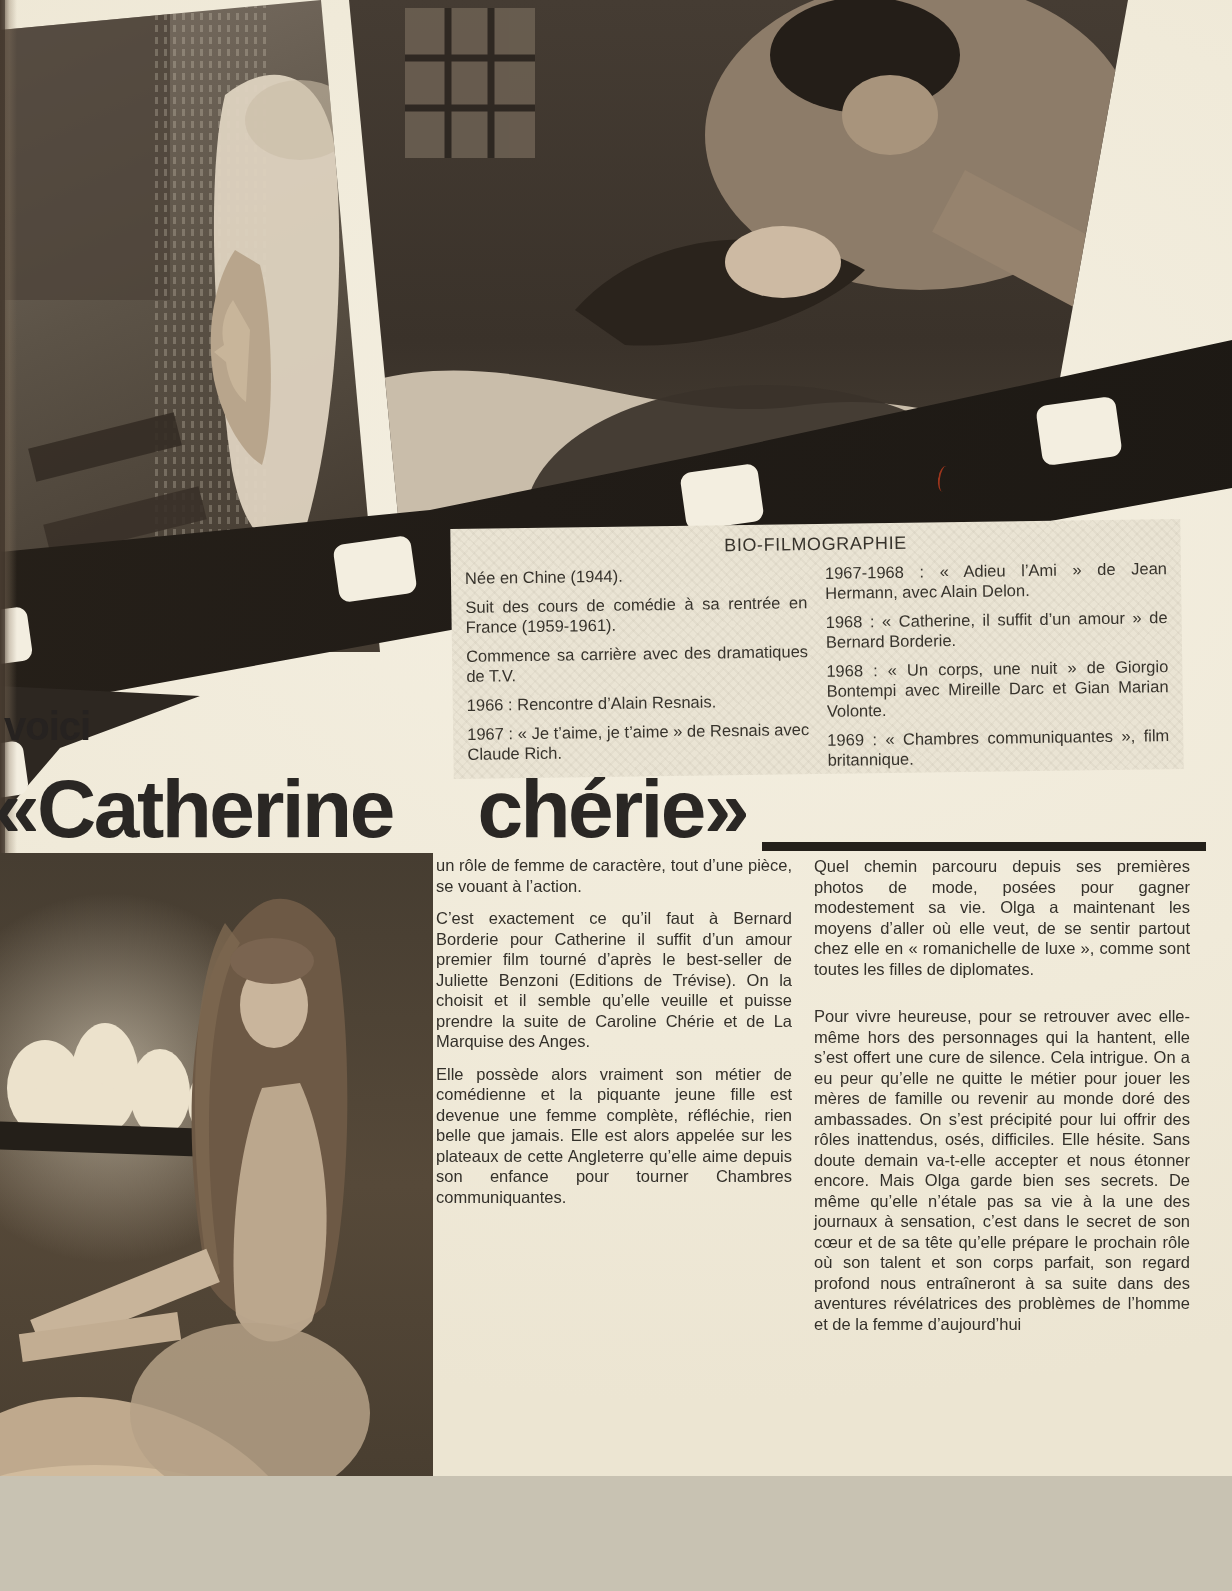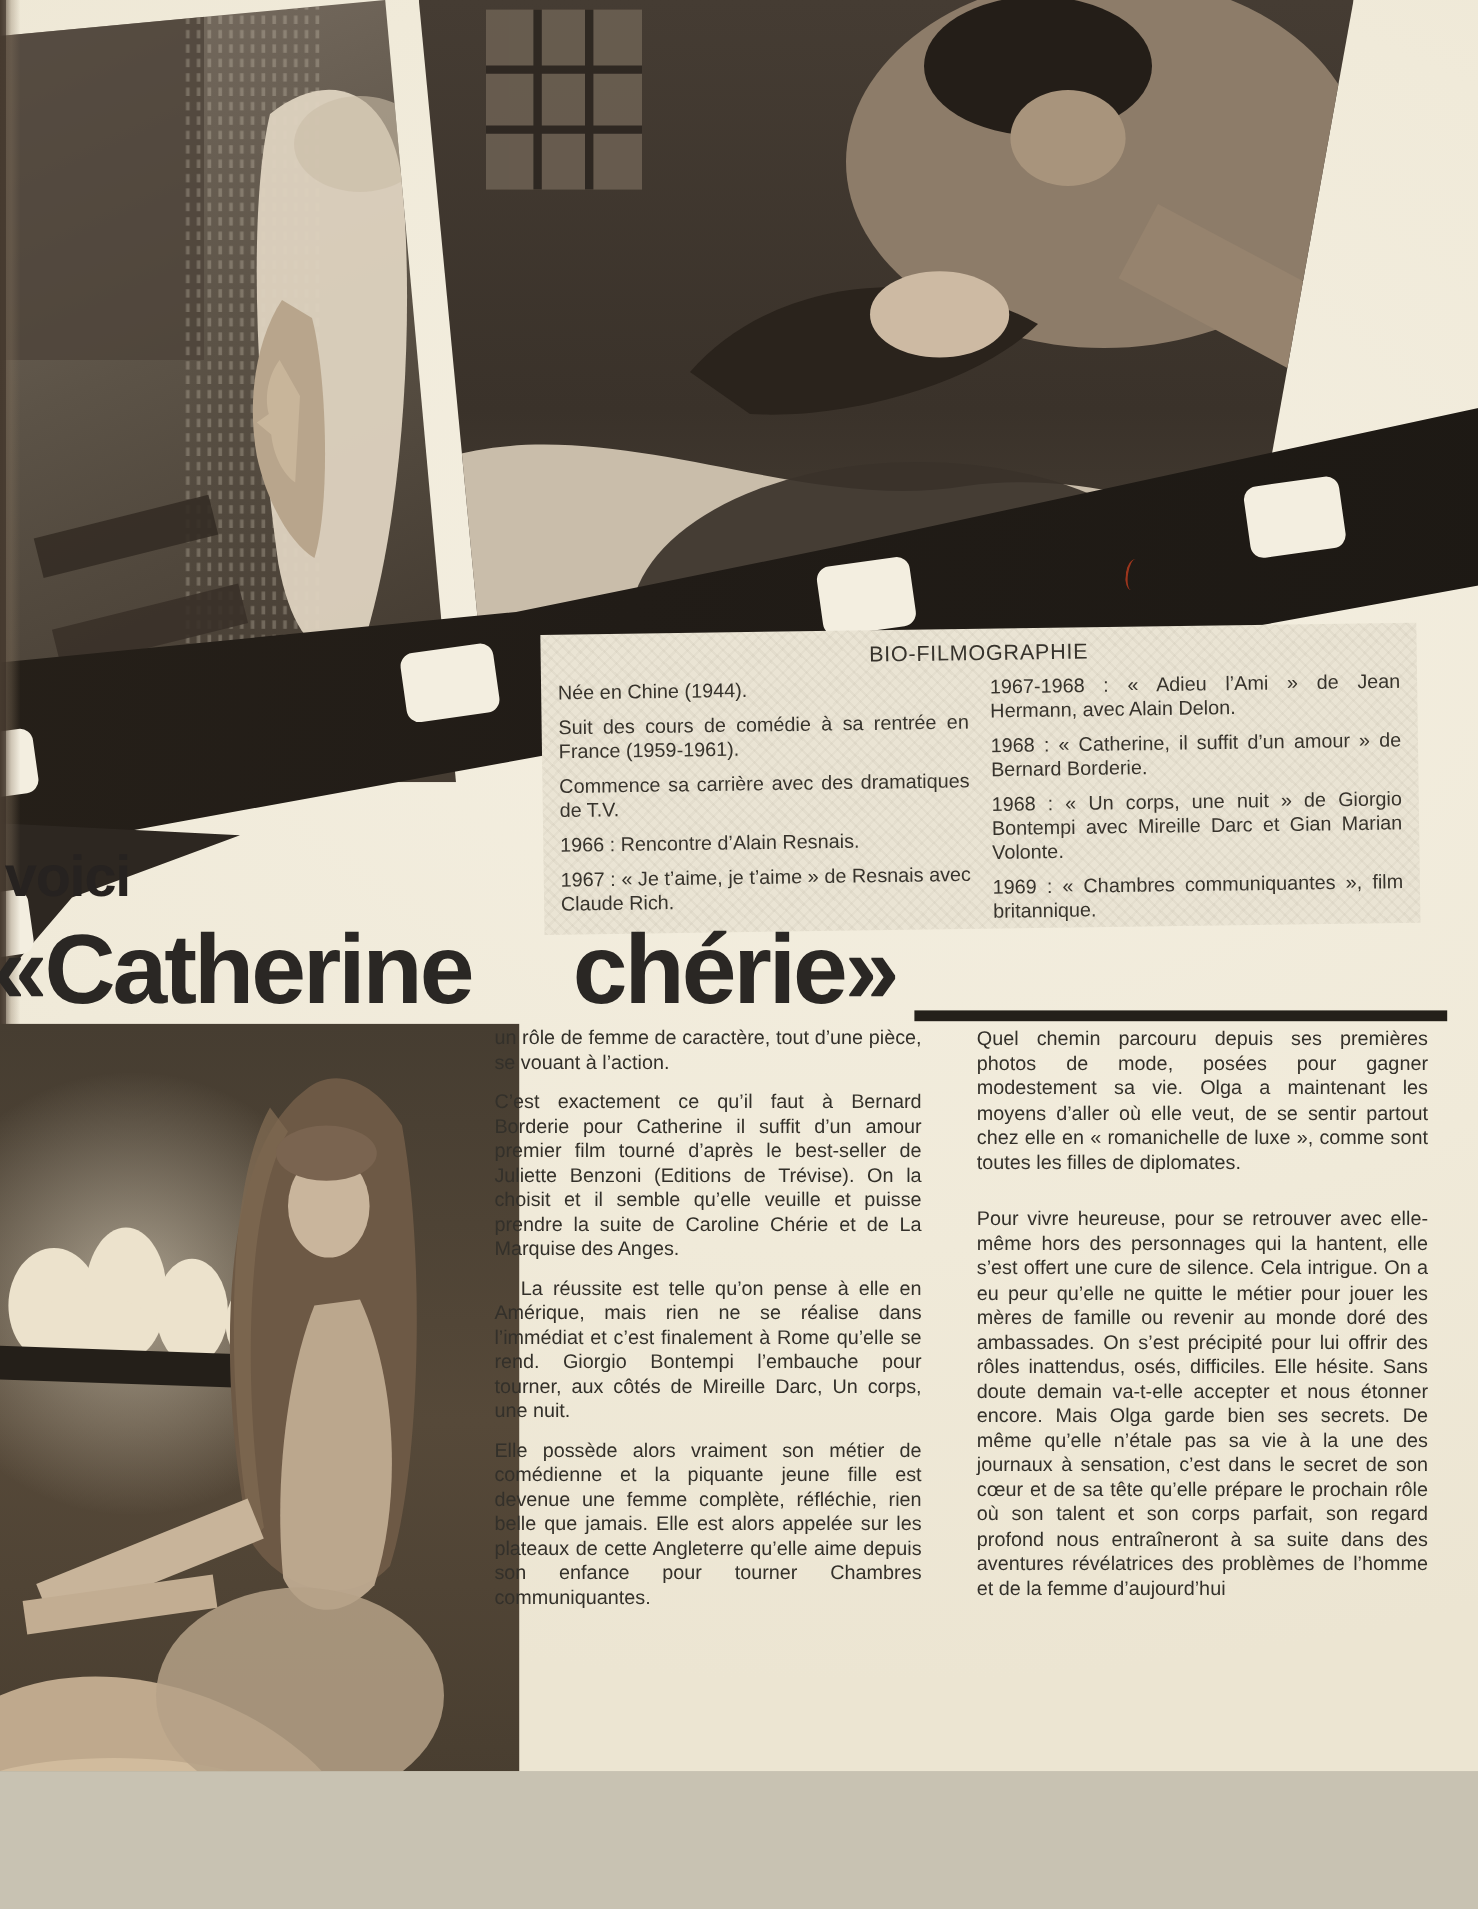--- a/index.html
+++ b/index.html
@@ -41,27 +41,27 @@
     padding:10px 14px 8px;transform:rotate(-0.8deg);
     background-color:#eae4d4;
     background-image:repeating-linear-gradient(45deg,rgba(90,80,60,.05) 0 2px,transparent 2px 7px),
                      repeating-linear-gradient(-45deg,rgba(90,80,60,.04) 0 2px,transparent 2px 7px);
     color:#37332c;}
   .bio-title{text-align:center;font-size:18px;letter-spacing:.6px;margin:0 0 8px;font-weight:normal;}
   .bio-cols{display:flex;gap:18px;}
   .bio-col{flex:1;font-size:16.5px;line-height:20px;text-align:justify;}
   .bio-item{margin:0 0 9px;}
   
-  .kicker{left:4px;top:704px;font-size:48px;font-weight:bold;letter-spacing:-1px;color:#262220;}
+  .kicker{left:4px;top:704px;font-size:40px;font-weight:bold;letter-spacing:-1px;color:#262220;}
   .headline{left:-6px;top:762px;font-size:82px;font-weight:bold;letter-spacing:-2.5px;
     word-spacing:22px;white-space:pre;color:#2a2724;}
   .hrule{left:762px;top:842px;width:444px;height:9px;background:#24201a;}
   
   .col{top:855px;font-size:16.5px;line-height:20.5px;text-align:justify;color:#33302a;}
-  .col-1{left:412px;width:356px;}
+  .col-1{left:436px;width:356px;}
   .col-2{left:814px;width:376px;top:856px;}
   .col p{margin:0 0 12px;}
   .col-2 p{margin:0 0 27px;}
   p.indent{text-indent:22px;}
   .b{font-weight:normal;}
   .bottom-rule{left:418px;top:1583px;width:798px;height:3px;background:#2a2622;opacity:.9;}
 </style>
 </head>
 <body>
 
@@ -188,21 +188,20 @@
       <path d="M300,230 C332,300 334,400 312,468 C282,500 250,492 236,462 C228,380 240,290 262,235 Z" fill="#c2ae94" opacity="0.92"></path>
       <rect x="30" y="430" width="190" height="36" fill="#c8b49a" transform="rotate(-22 125 448)"></rect>
       <rect x="20" y="470" width="160" height="28" fill="#c2ad92" transform="rotate(-8 100 484)"></rect>
       <ellipse cx="250" cy="560" rx="120" ry="90" fill="#b5a187" opacity="0.85"></ellipse>
     </svg>
   </div>
 
   <div class="abs col col-1">
     <p><span>un rôle de femme de caractère, tout d’une pièce, se vouant à l’action.</span></p>
     <p><span>C’est exactement ce qu’il faut à Bernard Borderie pour </span><span class="b">Catherine il suffit d’un amour</span><span> premier film tourné d’après le best-seller de Juliette Benzoni (Editions de Trévise). On la choisit et il semble qu’elle veuille et puisse prendre la suite de </span><span class="b">Caroline Chérie</span><span> et de </span><span class="b">La Marquise des Anges.</span></p>
-    <p class="indent"><span>La réussite est telle qu’on pense à elle en Amérique, mais rien ne se réalise dans l’immédiat et c’est finalement à Rome qu’elle se rend. Giorgio Bontempi l’embauche pour tourner, aux côtés de Mireille Darc, </span><span class="b">Un corps, une nuit.</span></p>
     <p><span>Elle possède alors vraiment son métier de comédienne et la piquante jeune fille est devenue une femme complète, réfléchie, rien belle que jamais. Elle est alors appelée sur les plateaux de cette Angleterre qu’elle aime depuis son enfance pour tourner </span><span class="b">Chambres communiquantes.</span></p>
   </div>
   <div class="abs col col-2">
     <p><span>Quel chemin parcouru depuis ses premières photos de mode, posées pour gagner modestement sa vie. Olga a maintenant les moyens d’aller où elle veut, de se sentir partout chez elle en « romanichelle de luxe », comme sont toutes les filles de diplomates.</span></p>
     <p><span>Pour vivre heureuse, pour se retrouver avec elle-même hors des personnages qui la hantent, elle s’est offert une cure de silence. Cela intrigue. On a eu peur qu’elle ne quitte le métier pour jouer les mères de famille ou revenir au monde doré des ambassades. On s’est précipité pour lui offrir des rôles inattendus, osés, difficiles. Elle hésite. Sans doute demain va-t-elle accepter et nous étonner encore. Mais Olga garde bien ses secrets. De même qu’elle n’étale pas sa vie à la une des journaux à sensation, c’est dans le secret de son cœur et de sa tête qu’elle prépare le prochain rôle où son talent et son corps parfait, son regard profond nous entraîneront à sa suite dans des aventures révélatrices des problèmes de l’homme et de la femme d’aujourd’hui</span></p>
   </div>
 
   <div class="abs bottom-rule"></div>
 </div>
 

